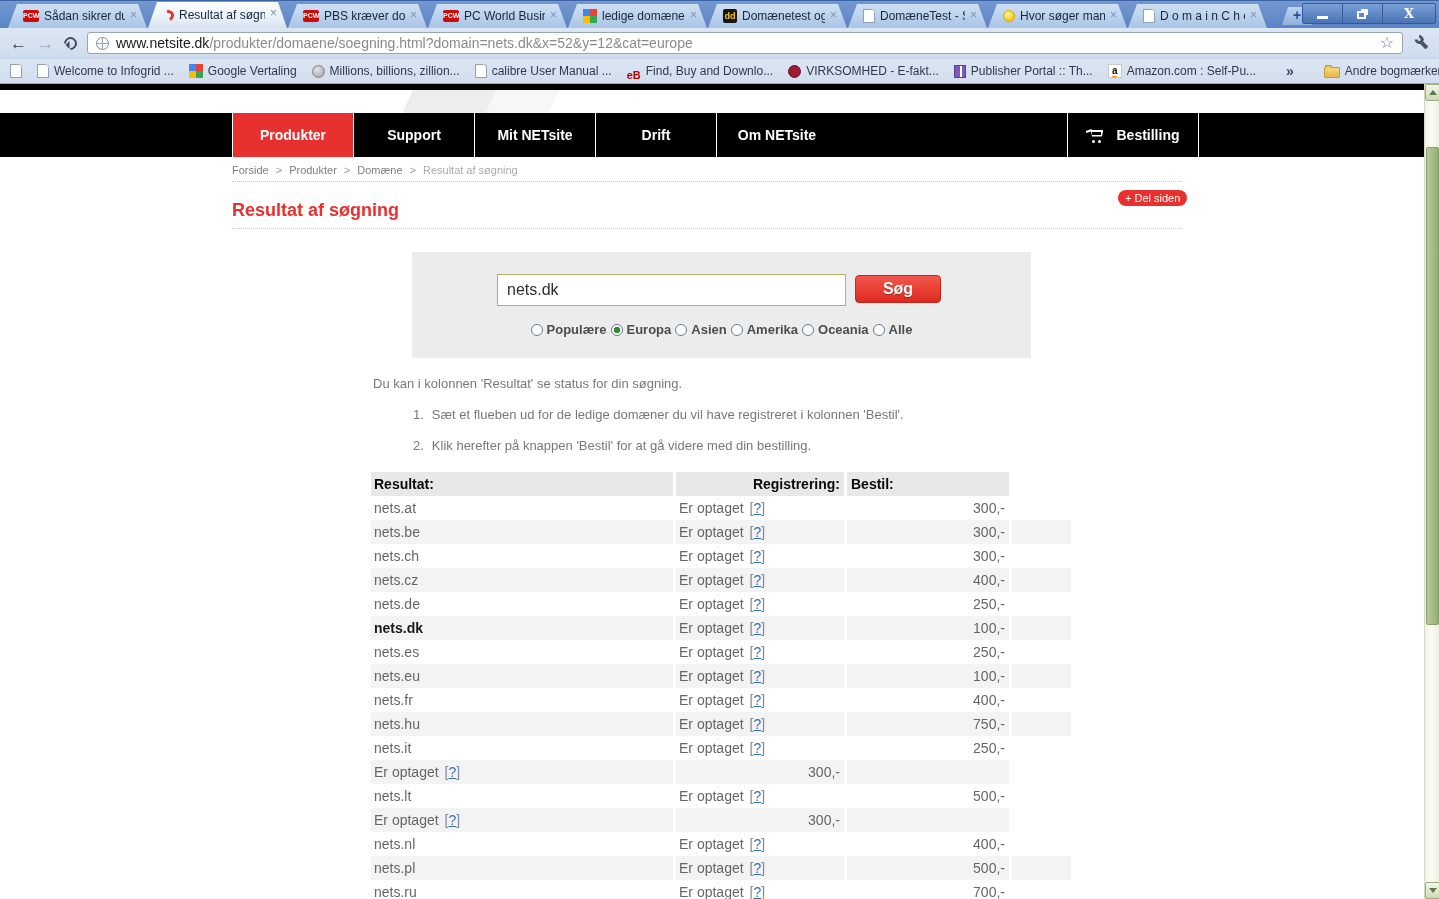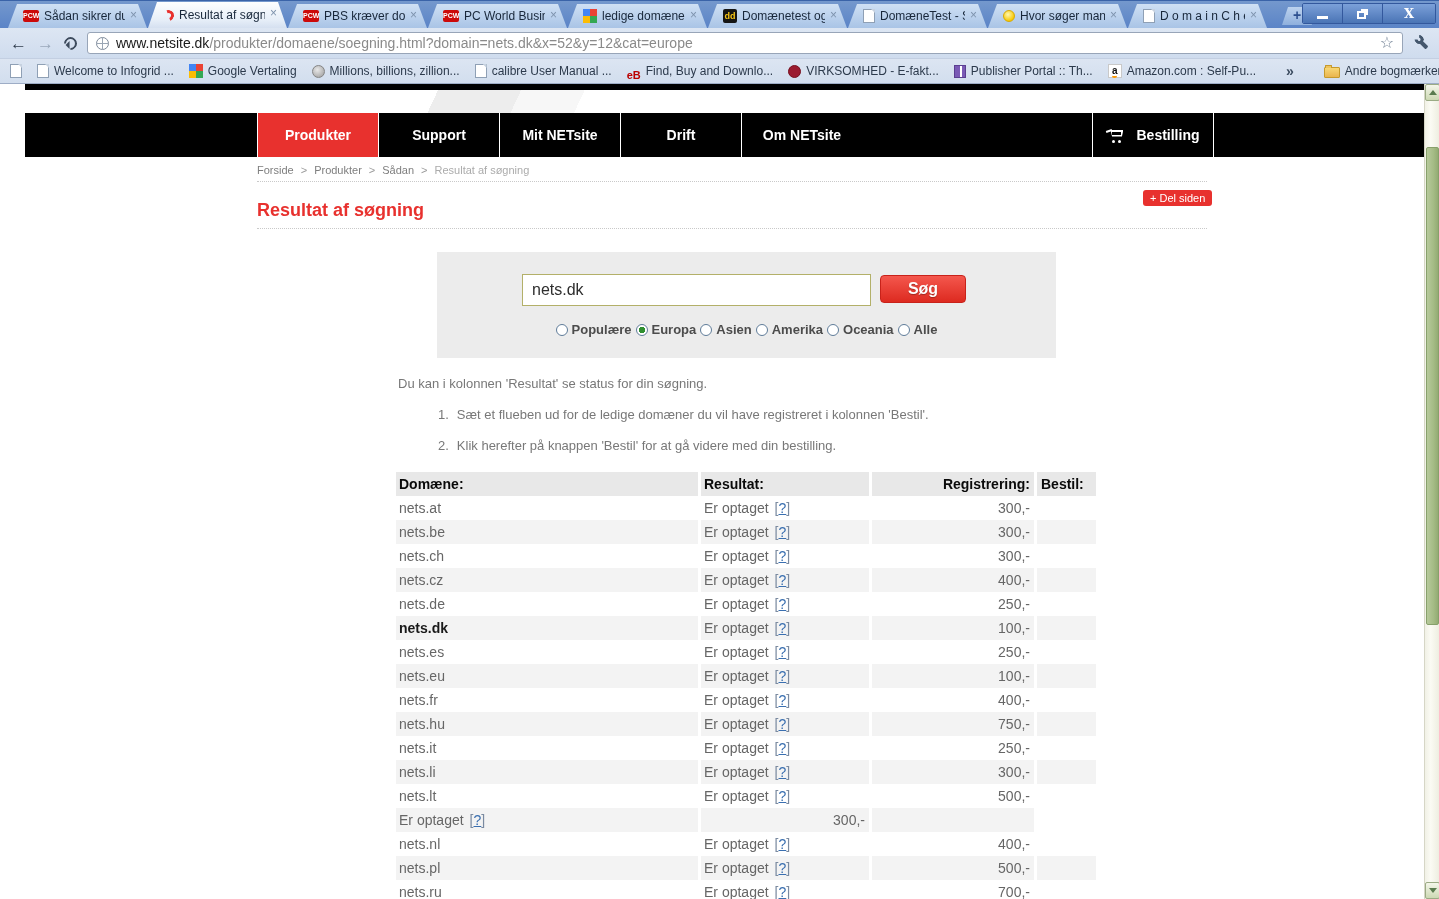--- a/index.html
+++ b/index.html
@@ -60,45 +60,45 @@
   .bookmarks { height:26px; background:linear-gradient(#dce5f2,#d2deee); border-top:1px solid #c3cfe2; border-bottom:1px solid #9eadc6; display:flex; align-items:center; padding:0 10px; gap:15px; flex:0 0 26px; }
   .bm { display:flex; align-items:center; gap:5px; cursor:pointer; }
   .bm .lbl { font-size:12px; color:#2c3a4c; white-space:nowrap; }
   .bm-spacer { flex:1; }
   .chev { font-size:14px; font-weight:bold; color:#3c4c60; }
   .bm-div { width:1px; height:18px; background:#aab6c8; }
   .folder { position:relative; width:16px; height:11px; background:linear-gradient(#f7d775,#eab54e); border:1px solid #c69a2b; border-radius:1px; margin-top:2px; }
   .folder i { position:absolute; top:-3px; left:0; width:7px; height:3px; background:#eec35e; border:1px solid #c69a2b; border-bottom:none; border-radius:1px 1px 0 0; }
 
   
-  .viewport { flex:1; display:flex;padding-left:25px; }
+  .viewport { flex:1; display:flex; }
   .page { position:relative; width:1424px; height:815px; background:#fff; overflow:hidden; }
 
   .site-topbar { position:absolute; left:0; top:0; width:100%; height:6px; background:#000; }
   .swooshband { position:absolute; left:0; top:6px; width:100%; height:23px; background:#fff; overflow:hidden; }
   .swoosh { position:absolute; left:280px; top:-8px; width:470px; height:40px; background:linear-gradient(115deg,#0000 28%,#ededed 28% 45%,#f7f7f7 45% 58%,#0000 58%); }
 
   .site-nav { position:absolute; left:0; top:29px; width:100%; height:44px; background:#000; display:flex; }
   .nav-spacer-left { width:232px; }
   .nav-item { width:121px; height:100%; display:flex; align-items:center; justify-content:center; color:#fff; font-size:14px; font-weight:bold; border-left:1px solid #fff; cursor:pointer; }
   .nav-item:last-of-type { border-right:1px solid #fff; }
   .nav-item.active { background:#e8312e; }
   .nav-gap { width:230px; }
-  .nav-bestil { width:122px; height:100%; display:flex; align-items:center; justify-content:center; gap:12px; color:#fff; font-size:14px; font-weight:bold; border-left:1px solid #fff; border-right:1px solid #fff; cursor:pointer; }
+  .nav-bestil { width:132px; height:100%; display:flex; align-items:center; justify-content:center; gap:12px; color:#fff; font-size:14px; font-weight:bold; border-left:1px solid #fff; border-right:1px solid #fff; cursor:pointer; }
   .cart { position:relative; width:18px; height:15px; }
   .cart .chandle { position:absolute; left:0; top:2px; width:6px; height:2px; background:#fff; transform:rotate(-18deg); }
   .cart .basket { position:absolute; left:4px; top:2px; width:13px; height:7px; border:2px solid #fff; clip-path:polygon(0 0,100% 0,88% 100%,12% 100%); }
   .cart .w1, .cart .w2 { position:absolute; bottom:0; width:3px; height:3px; border-radius:50%; background:#fff; }
   .cart .w1 { left:6px; } .cart .w2 { left:12px; }
 
   .breadcrumb { position:absolute; left:232px; top:80px; width:950px; height:18px; border-bottom:1px dotted #c9c9c9; font-size:11px; color:#9a9a9a; display:flex; gap:7px; align-items:flex-start; }
   .breadcrumb a { color:#7e7e7e; text-decoration:none; cursor:pointer; }
   .breadcrumb .cur { color:#ababab; }
 
-  .share-badge { position:absolute; left:1118px; top:106px; background:#e8312e; color:#fff; font-size:11px; padding:2px 7px; border-radius:3px; cursor:pointer; }
+  .share-badge { position:absolute; left:1118px; top:106px; background:#e8312e; color:#fff; font-size:11px; padding:2px 7px; border-radius:8px; cursor:pointer; }
   .page-title { position:absolute; left:232px; top:116px; font-size:18px; font-weight:bold; color:#e8312e; }
   .title-rule { position:absolute; left:232px; top:144px; width:950px; border-bottom:1px dotted #c9c9c9; }
 
   
   .search-panel { position:absolute; left:412px; top:168px; width:619px; height:106px; background:#ececec; }
   .search-input { position:absolute; left:85px; top:22px; width:349px; height:32px; background:#fff; border:1px solid #b3b069; font-size:16px; color:#2e2e2e; padding:0 9px; font-family:"Liberation Sans", sans-serif; outline:none; }
   .sog-btn { position:absolute; left:443px; top:23px; width:86px; height:28px; background:linear-gradient(#f4574d,#dd2a20); border:1px solid #c8221a; border-radius:4px; color:#fff; font-size:16px; font-weight:bold; font-family:"Liberation Sans", sans-serif; cursor:pointer; text-shadow:0 1px 1px rgba(0,0,0,.3); }
   .radio-row { position:absolute; left:0; top:70px; width:100%; display:flex; justify-content:center; gap:4px; }
   .radio { display:flex; align-items:center; gap:4px; font-size:13px; font-weight:bold; color:#4c4c4c; cursor:pointer; }
   .rb { width:12px; height:12px; border:1px solid #5f7c99; border-radius:50%; background:#fff; }
@@ -298,21 +298,21 @@
             </span>
           <span>Bestilling</span>
         </div>
       </div>
 
       <div class="breadcrumb">
         <a>Forside</a>
         <span>&gt;</span>
         <a>Produkter</a>
         <span>&gt;</span>
-        <a>Sådan</a>
+        <a>Domæne</a>
         <span>&gt;</span>
         <span class="cur">Resultat af søgning</span>
       </div>
 
       <div class="share-badge">+ Del siden</div>
       <div class="page-title">Resultat af søgning</div>
       <div class="title-rule"></div>
 
       <div class="search-panel">
         <input class="search-input" type="text" value="nets.dk" style="">
@@ -350,21 +350,20 @@
           <span>1.</span>
           <span>Sæt et flueben ud for de ledige domæner du vil have registreret i kolonnen 'Bestil'.</span>
         </div>
       <div class="step s2">
           <span>2.</span>
           <span>Klik herefter på knappen 'Bestil' for at gå videre med din bestilling.</span>
         </div>
 
       <div class="dtable">
         <div class="trow head">
-          <div class="td domain">Domæne:</div>
           <div class="td result">Resultat:</div>
           <div class="td price">Registrering:</div>
           <div class="td bestil">Bestil:</div>
         </div>
         <div class="trow">
           <div class="td domain">nets.at</div>
           <div class="td result">
               <span>Er optaget</span>
               <span class="qwrap"><span>[</span><a class="qlink">?</a><span>]</span></span>
             </div>
@@ -455,21 +454,20 @@
         <div class="trow">
           <div class="td domain">nets.it</div>
           <div class="td result">
               <span>Er optaget</span>
               <span class="qwrap"><span>[</span><a class="qlink">?</a><span>]</span></span>
             </div>
           <div class="td price">250,-</div>
           <div class="td bestil"></div>
         </div>
         <div class="trow even">
-          <div class="td domain">nets.li</div>
           <div class="td result">
               <span>Er optaget</span>
               <span class="qwrap"><span>[</span><a class="qlink">?</a><span>]</span></span>
             </div>
           <div class="td price">300,-</div>
           <div class="td bestil"></div>
         </div>
         <div class="trow">
           <div class="td domain">nets.lt</div>
           <div class="td result">

